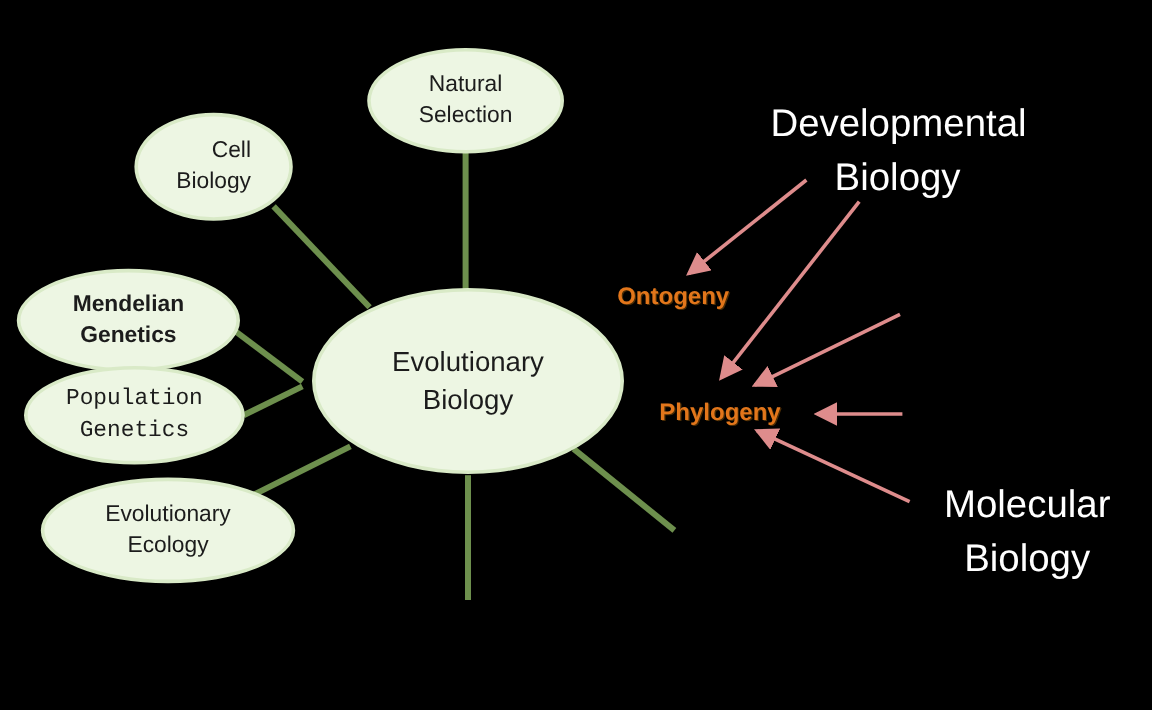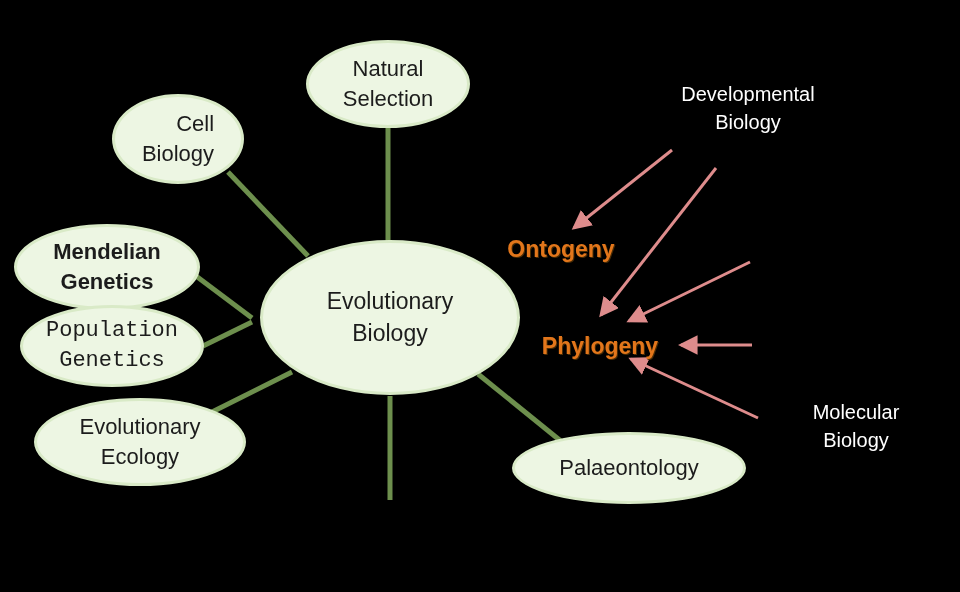--- a/index.html
+++ b/index.html
@@ -19,41 +19,41 @@
   .node {
     position: absolute;
     border-radius: 50%;
     background: #edf6e3;
     border: 3px solid #d9eac7;
     display: flex;
     align-items: center;
     justify-content: center;
     text-align: center;
     color: #1c1c1c;
-    font-size: 22px;
+    font-size: 19px;
     line-height: 1.35;
     white-space: pre-line;
     box-sizing: border-box;
   }
   .node.center-node {
     font-size: 23px;
   }
   .hl {
     position: absolute;
     color: #e2761b;
     font-weight: bold;
-    font-size: 23px;
+    font-size: 20px;
     text-align: center;
     text-shadow: 1px 1px 0 #4a2c05;
     white-space: pre-line;
   }
   .ext {
     position: absolute;
     color: #ffffff;
-    font-size: 20px;
+    font-size: 32px;
     line-height: 1.4;
     text-align: center;
     white-space: pre-line;
   }
 </style>
 </head>
 <body>
 
 <div id="canvas">
 
@@ -91,21 +91,20 @@
   <div class="node" style="left:14px; top:224px; width:186px; height:86px;font-weight:bold;">Mendelian
 Genetics</div>
 
   <div class="node" style="left:20px; top:305px; width:184px; height:82px;font-family:Liberation Mono, monospace;">Population
 Genetics</div>
 
   <div class="node" style="left:34px; top:398px; width:212px; height:88px;">Evolutionary
 Ecology</div>
 
 
-  <div class="node" style="left:512px; top:432px; width:234px; height:72px;">Palaeontology</div>
 
   <div class="hl" style="left:495px; top:236px; width:132px;">Ontogeny</div>
 
   <div class="hl" style="left:530px; top:333px; width:140px;">Phylogeny</div>
 
   <div class="ext" style="left:642px; top:80px; width:212px;">Developmental
 Biology</div>
 
 
 

